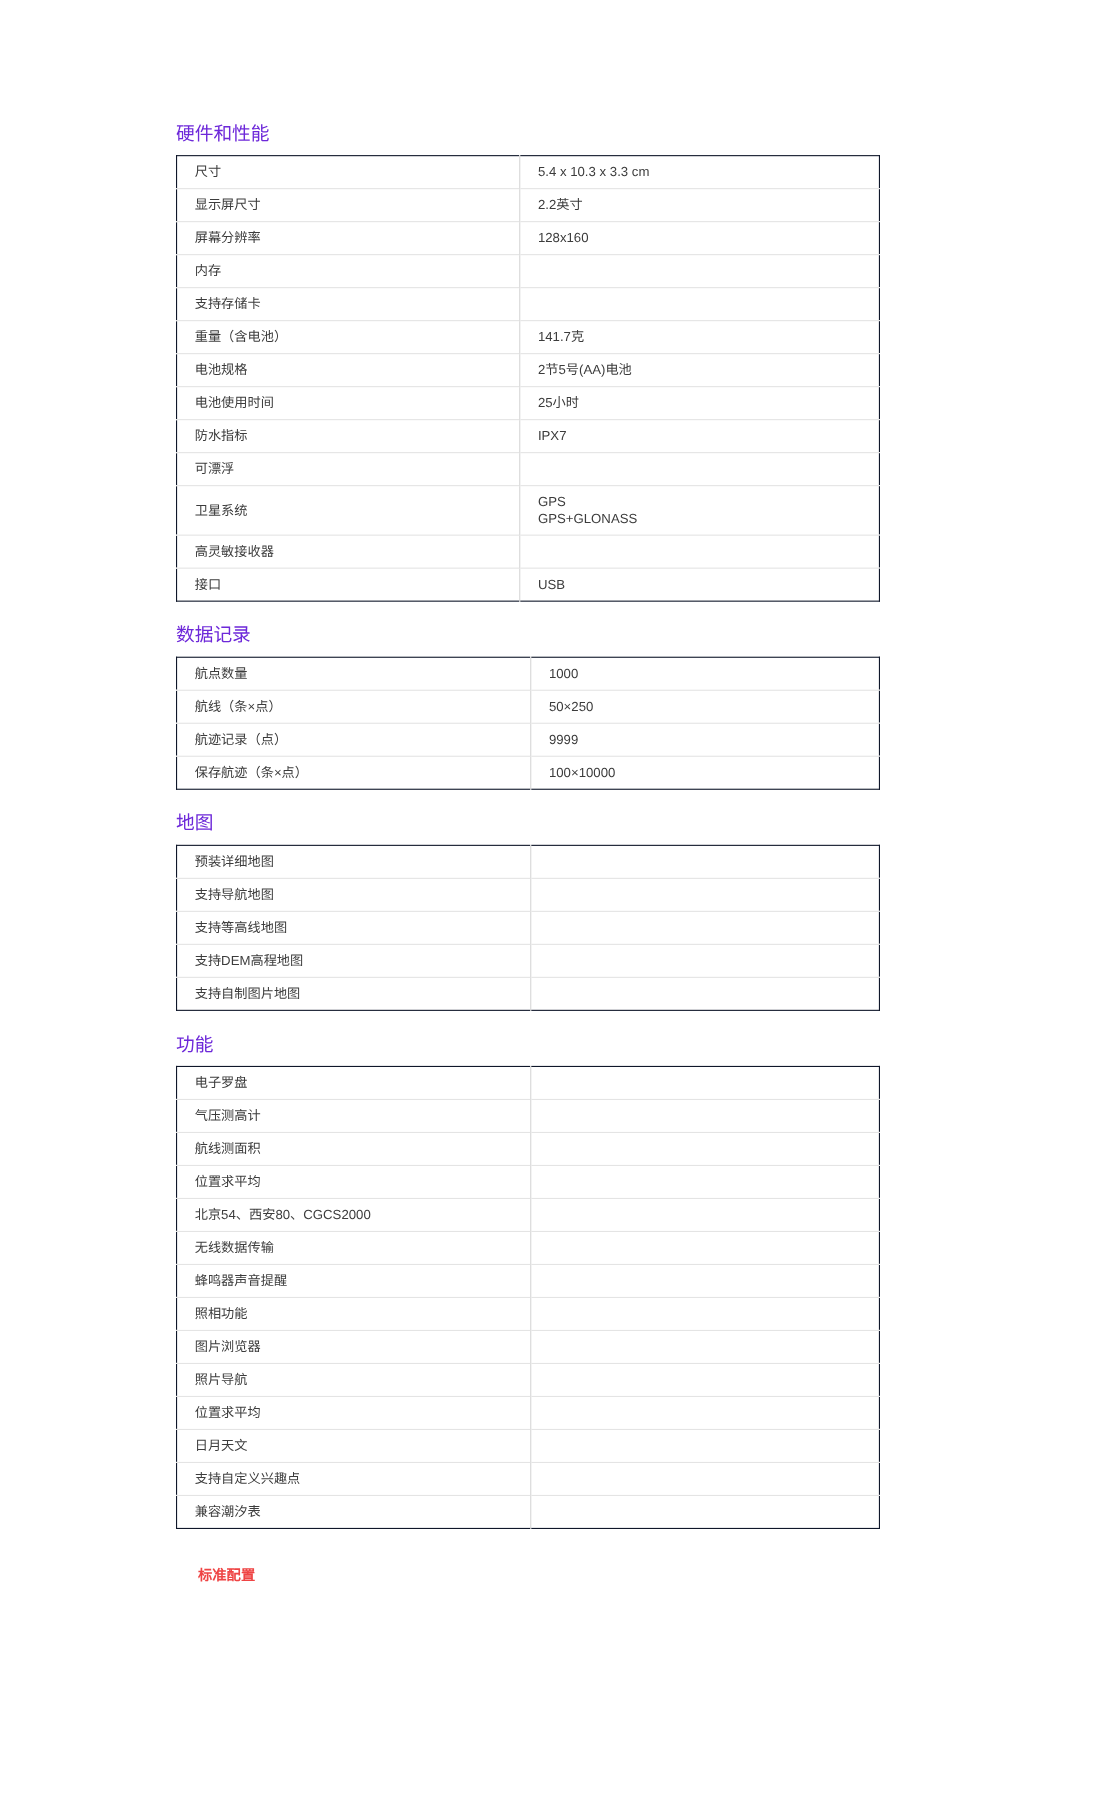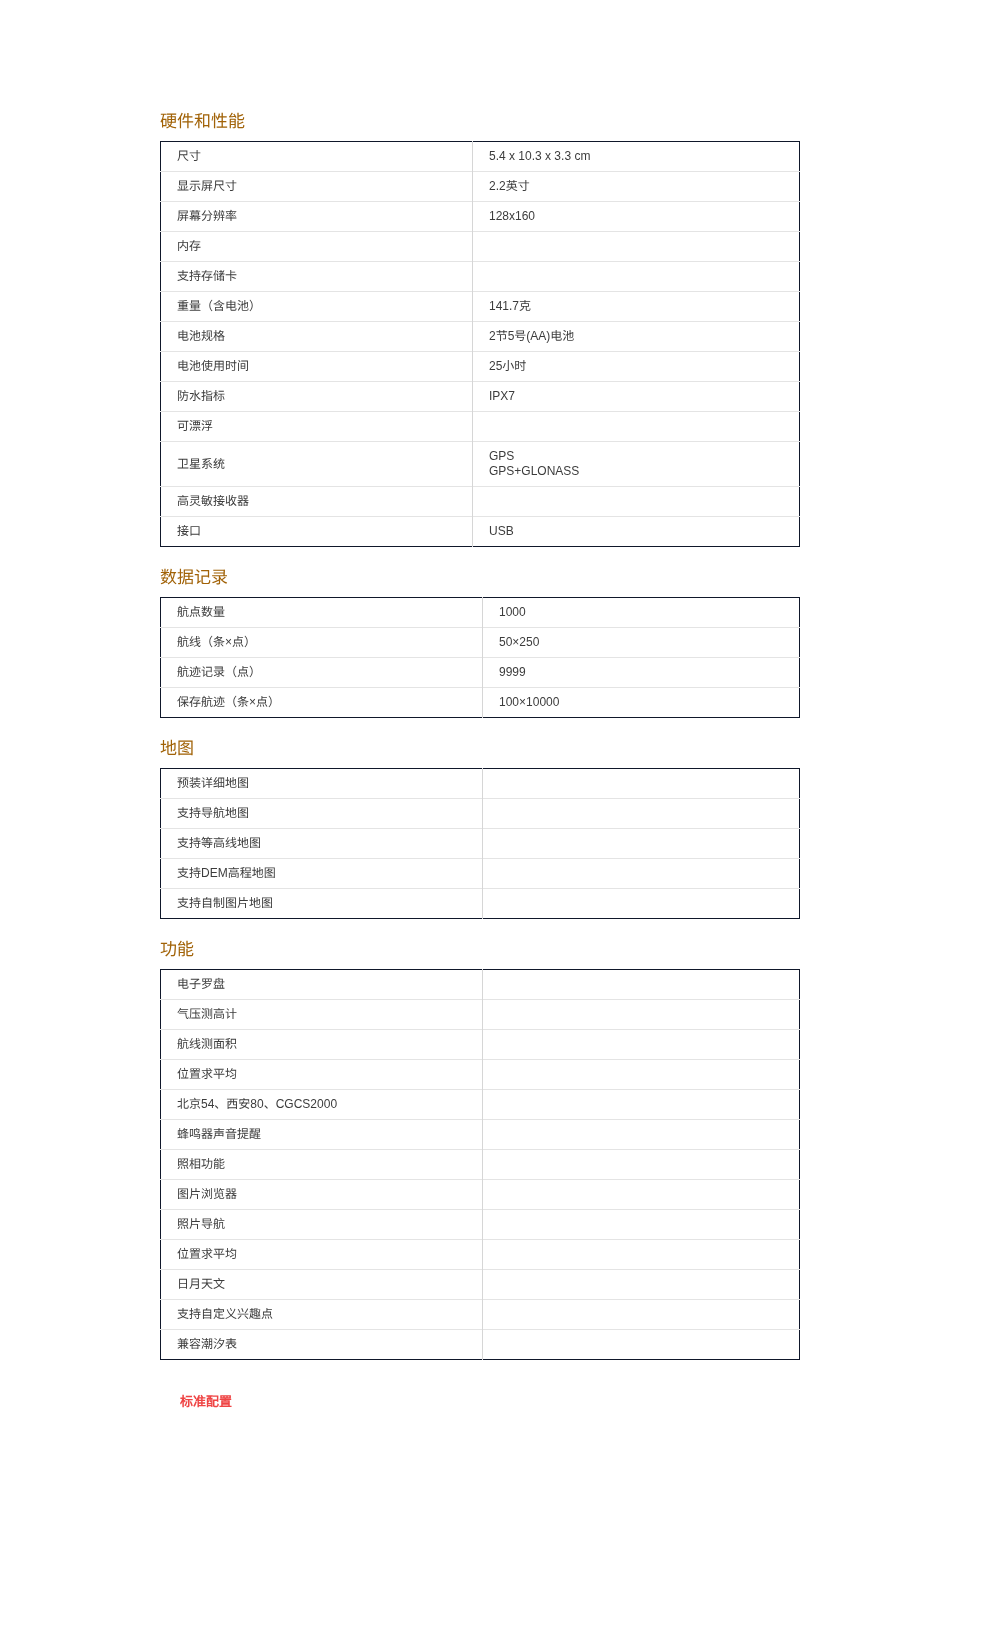--- a/index.html
+++ b/index.html
@@ -12,21 +12,21 @@
   }
   .content {
     width: 640px;
     margin-left: 160px;
     padding-top: 112px;
   }
   .spec-section { margin-bottom: 21px; }
   .section-title {
     font-size: 17px;
     font-weight: 400;
-    color: #a16207;
+    color: #6d28d9;
     line-height: 20px;
     margin-bottom: 9px;
   }
   table.spec-table {
     width: 100%;
     border-collapse: collapse;
     border: 1px solid #0f172a;
     table-layout: fixed;
   }
   table.spec-table td {
@@ -203,20 +203,24 @@
           </tr>
           <tr>
             <td class="label-cell">位置求平均</td>
             <td class="value-cell"></td>
           </tr>
           <tr>
             <td class="label-cell">北京54、西安80、CGCS2000</td>
             <td class="value-cell"></td>
           </tr>
           <tr>
+            <td class="label-cell">无线数据传输</td>
+            <td class="value-cell"></td>
+          </tr>
+          <tr>
             <td class="label-cell">蜂鸣器声音提醒</td>
             <td class="value-cell"></td>
           </tr>
           <tr>
             <td class="label-cell">照相功能</td>
             <td class="value-cell"></td>
           </tr>
           <tr>
             <td class="label-cell">图片浏览器</td>
             <td class="value-cell"></td>

